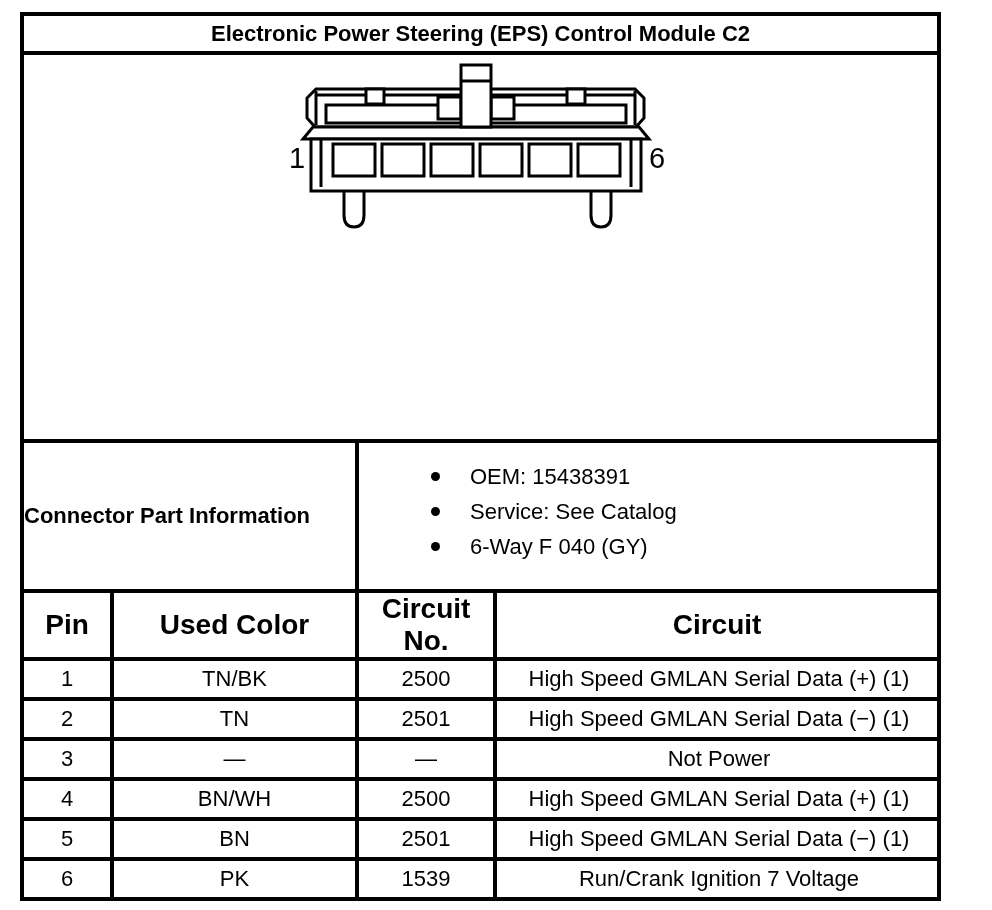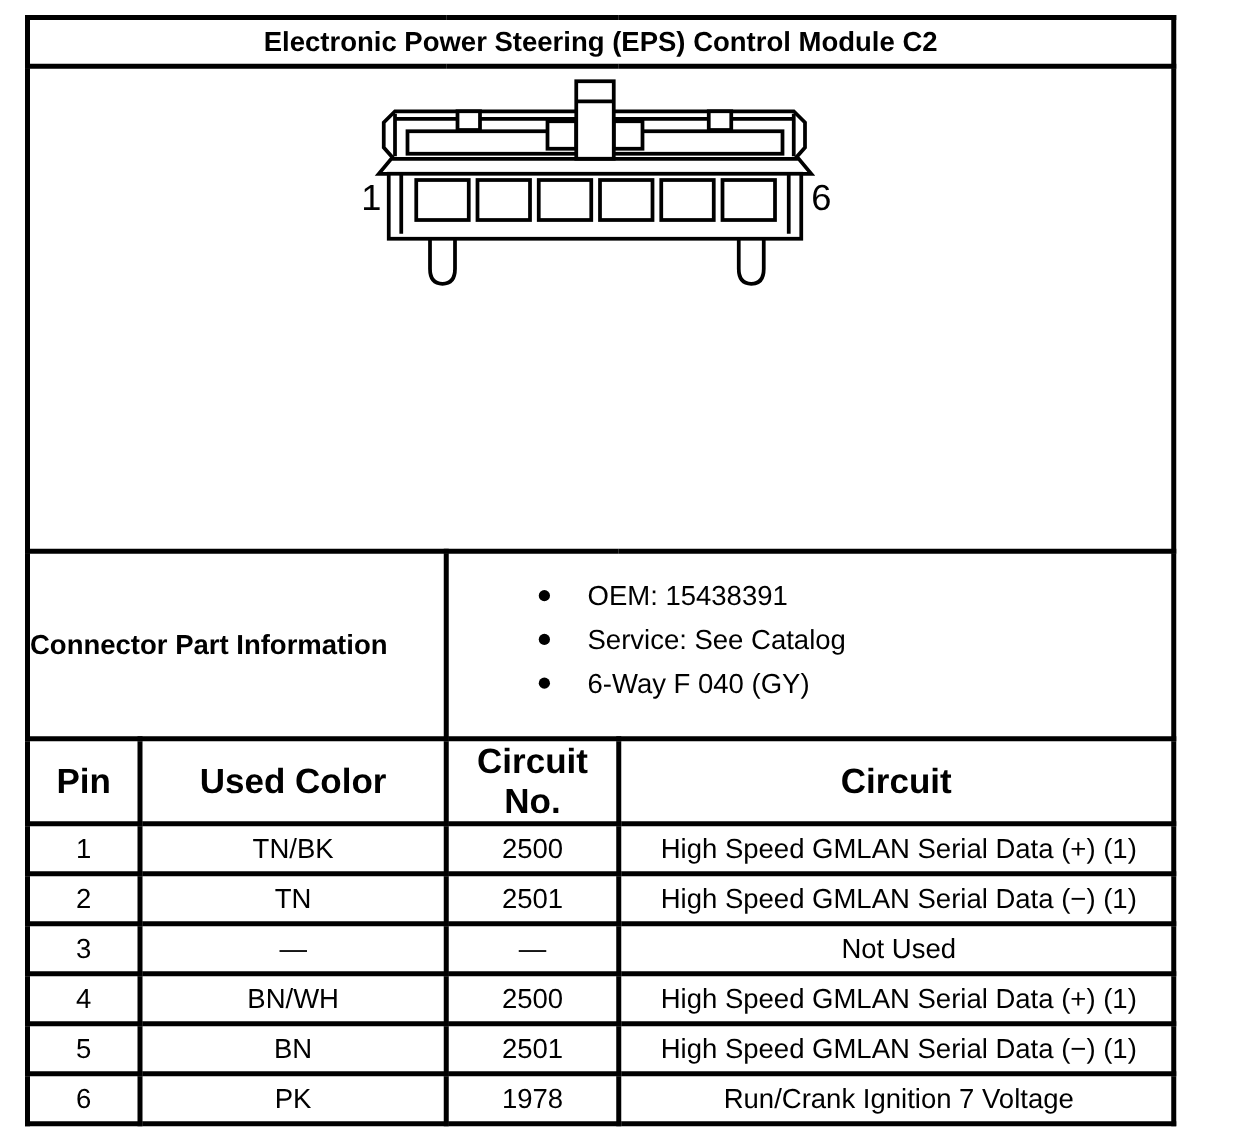--- a/index.html
+++ b/index.html
@@ -178,34 +178,34 @@
   <tr class="data-row">
     <td>2</td>
     <td>TN</td>
     <td>2501</td>
     <td class="function-cell">High Speed GMLAN Serial Data (−) (1)</td>
   </tr>
   <tr class="data-row">
     <td>3</td>
     <td>—</td>
     <td>—</td>
-    <td class="function-cell">Not Used</td>
+    <td class="function-cell">Not Power</td>
   </tr>
   <tr class="data-row">
     <td>4</td>
     <td>BN/WH</td>
     <td>2500</td>
     <td class="function-cell">High Speed GMLAN Serial Data (+) (1)</td>
   </tr>
   <tr class="data-row">
     <td>5</td>
     <td>BN</td>
     <td>2501</td>
     <td class="function-cell">High Speed GMLAN Serial Data (−) (1)</td>
   </tr>
   <tr class="data-row">
     <td>6</td>
     <td>PK</td>
-    <td>1978</td>
+    <td>1539</td>
     <td class="function-cell">Run/Crank Ignition 7 Voltage</td>
   </tr>
 </tbody>
   </table>
 
 </body></html>

